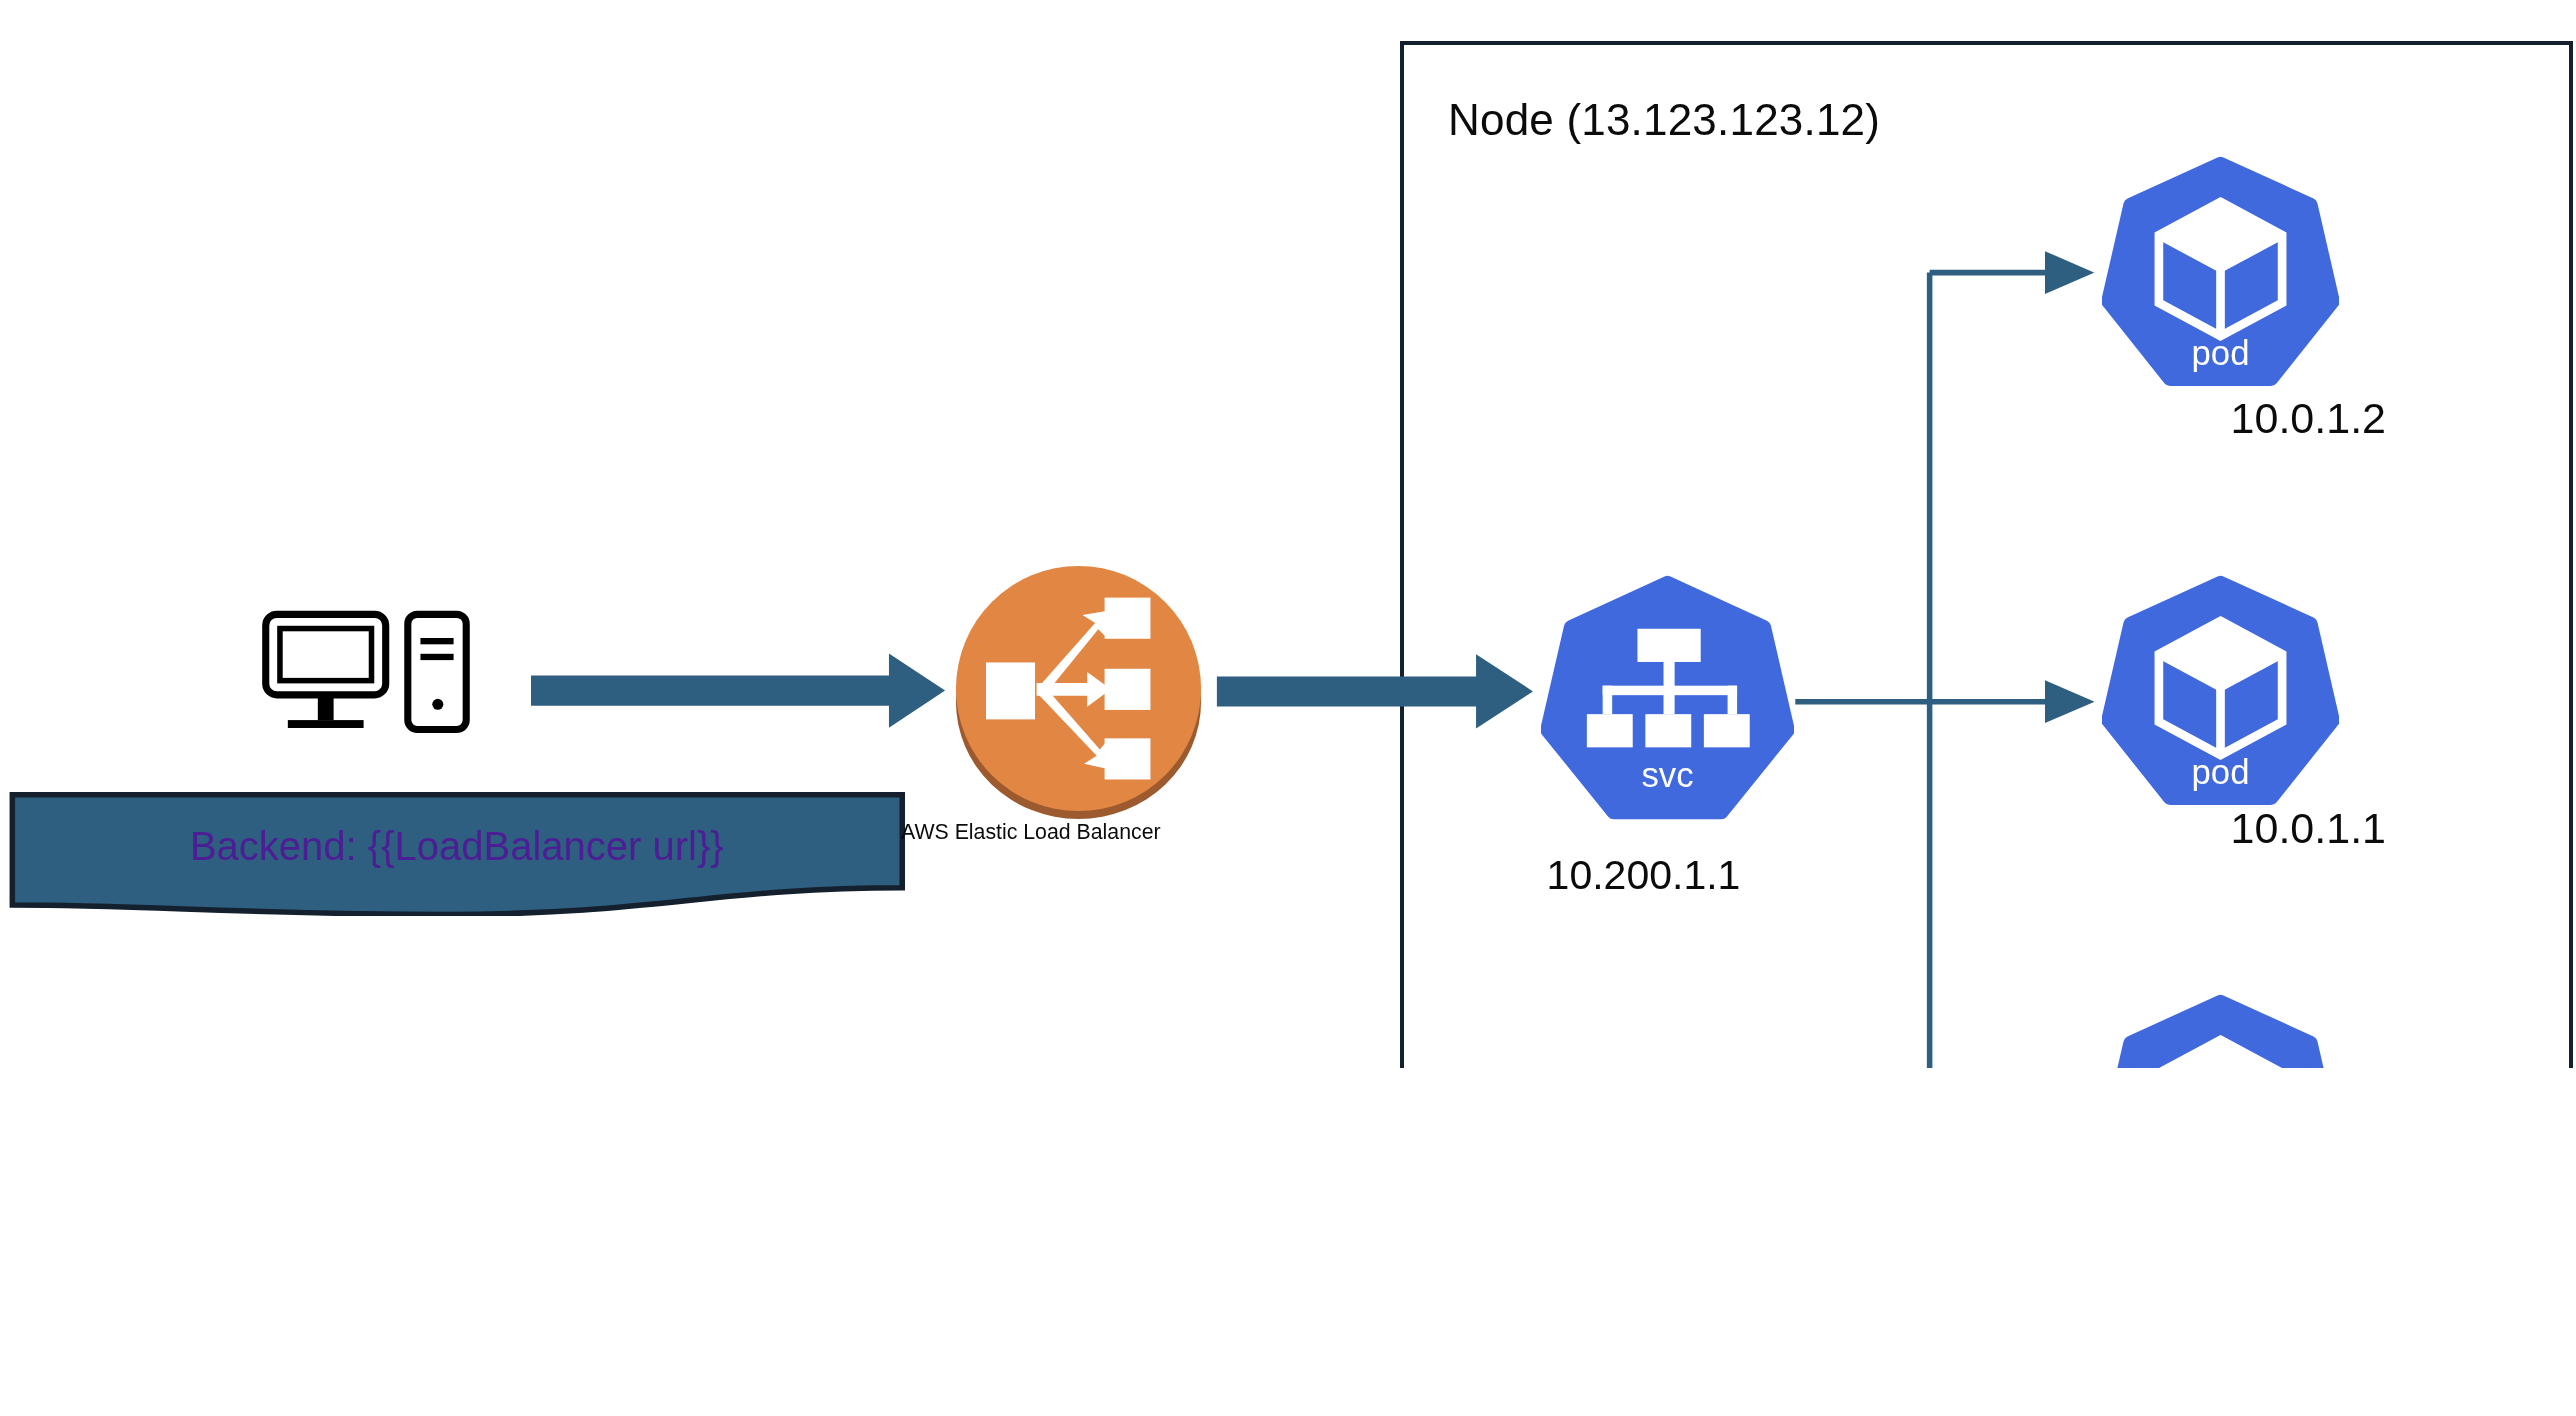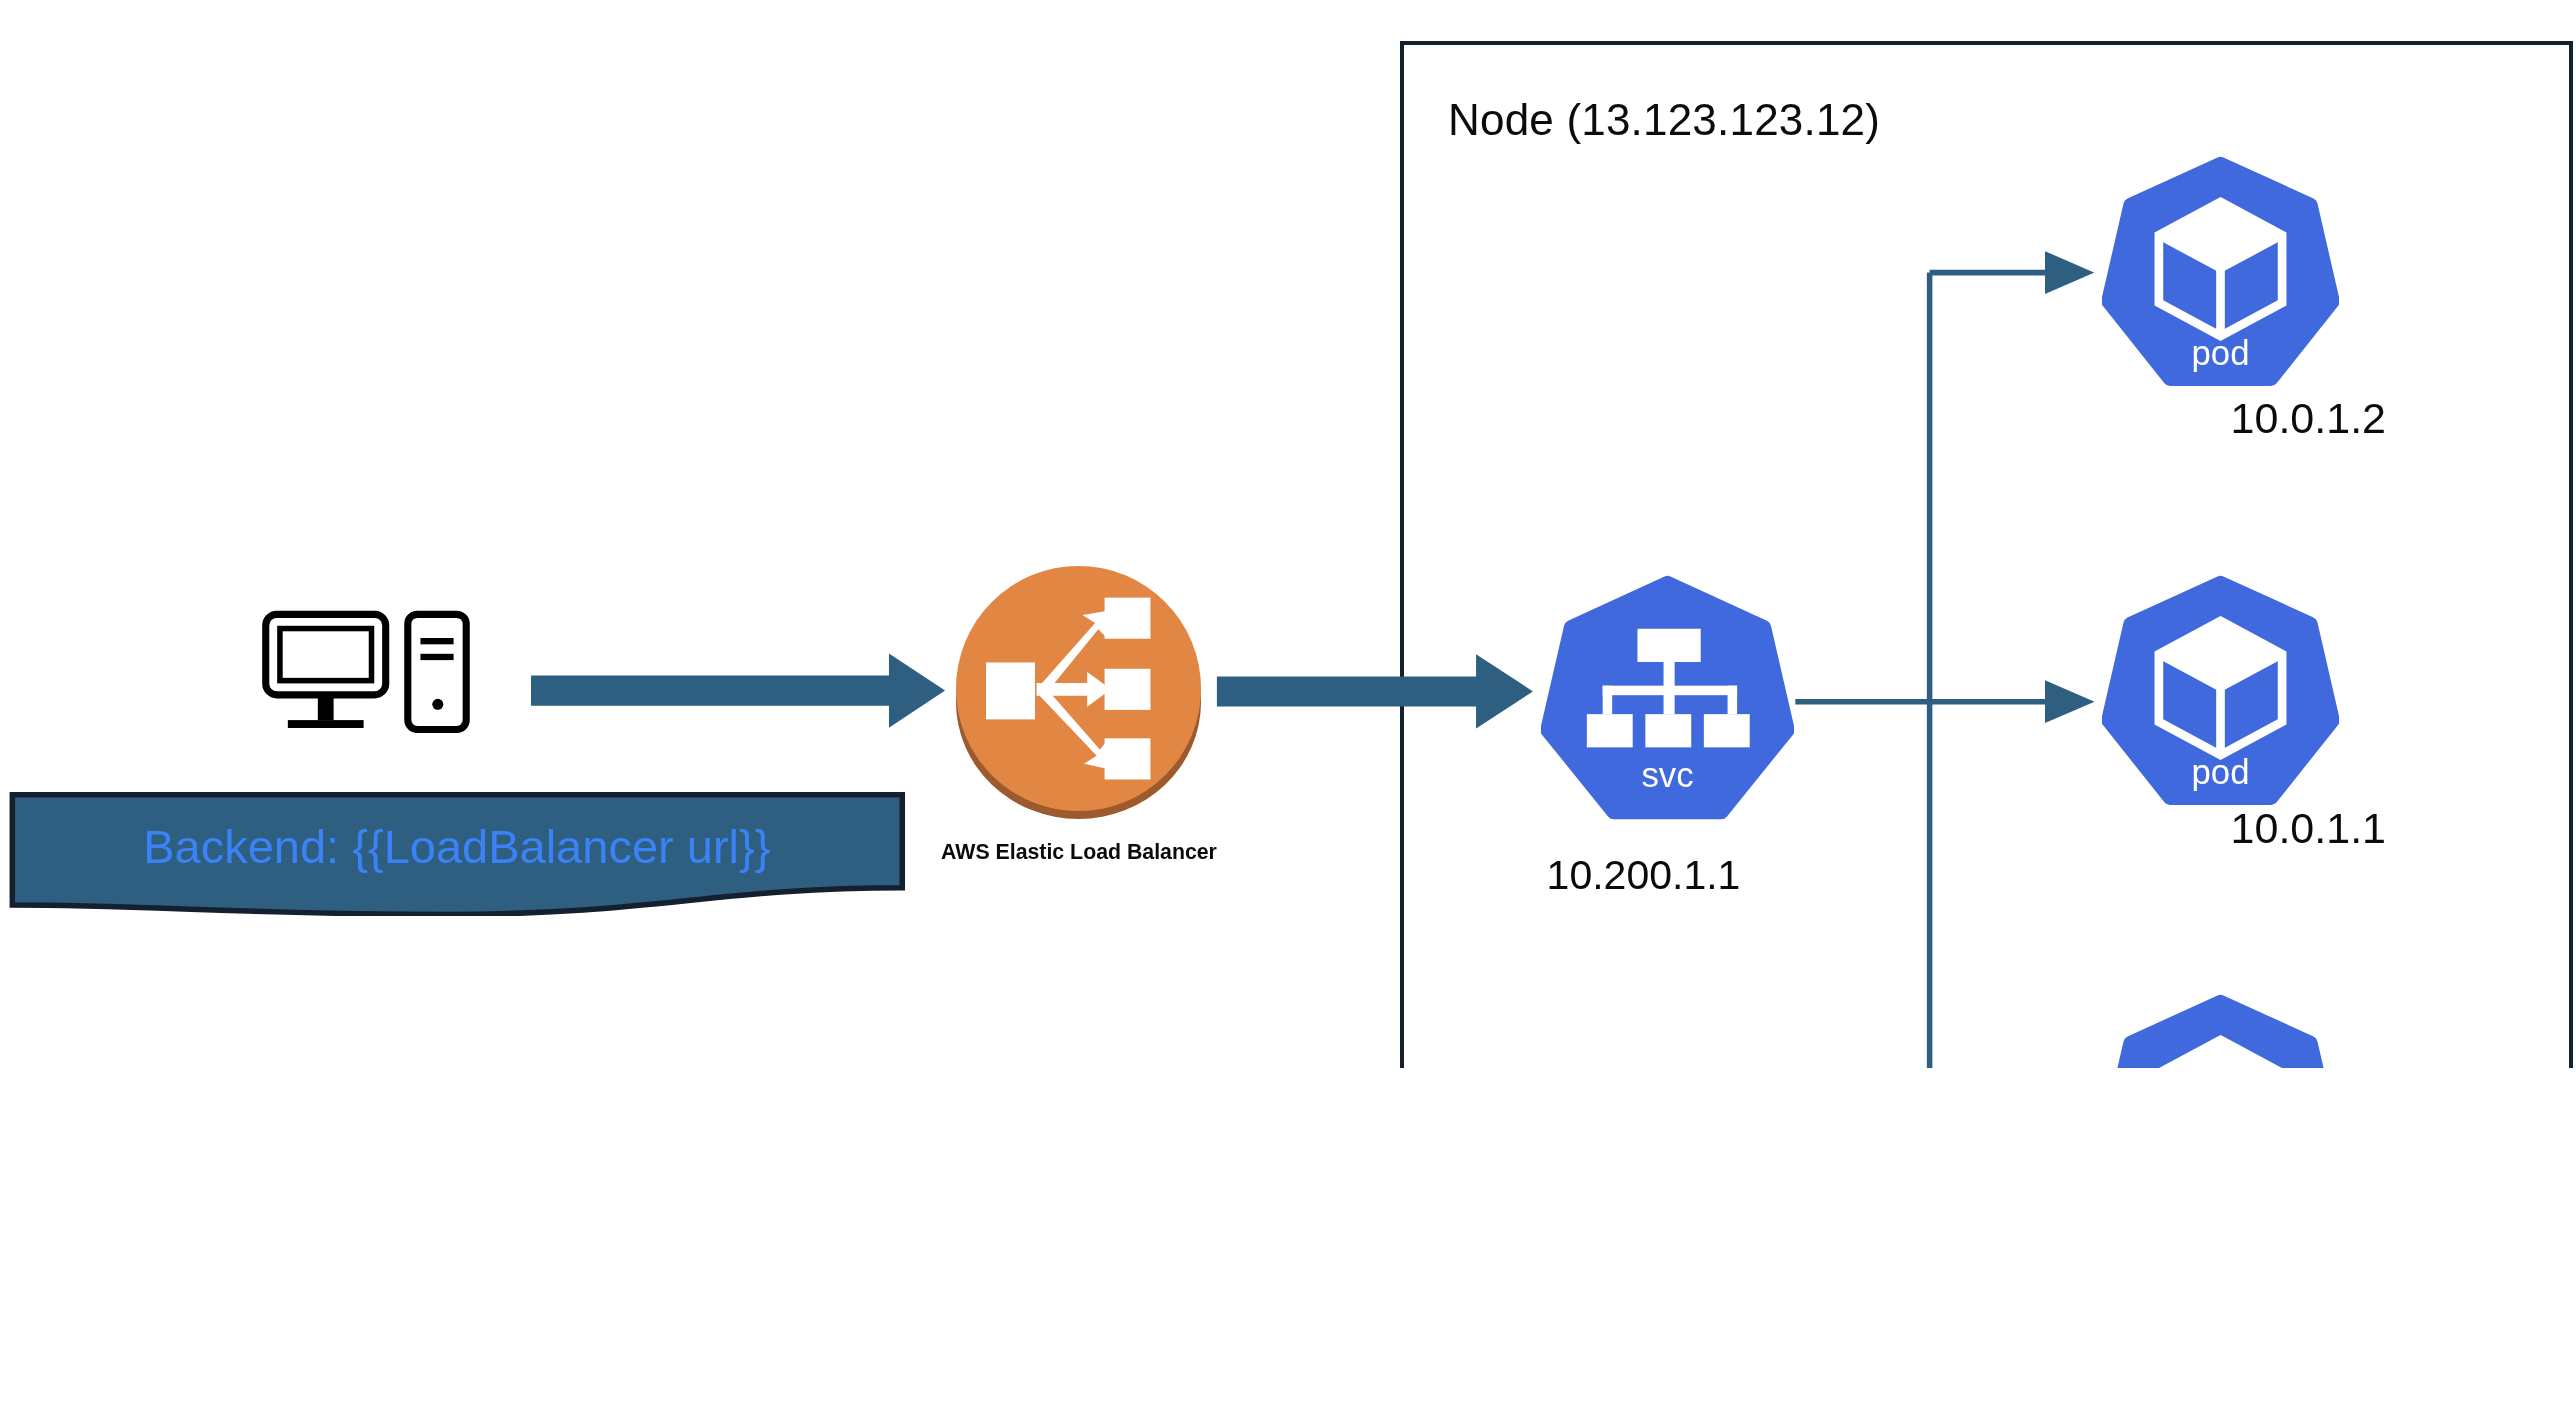--- a/index.html
+++ b/index.html
@@ -54,43 +54,42 @@
     height: 126px;
   }
   #banner-label {
     left: 6.3px;
     top: 803px;
     width: 901px;
     height: 87px;
     display: flex;
     align-items: center;
     justify-content: center;
-    color: #3b82f6;
-    font-size: 47px;
+    color: #4c1d95;
+    font-size: 40px;
     white-space: nowrap;
     pointer-events: none;
   }
 
   
   #elb-icon {
     left: 948px;
     top: 566px;
     width: 261px;
     height: 253px;
   }
   #elb-label {
     left: 901px;
     top: 820px;
     width: 356px;
-    text-align: center;
+    text-align: left;
     font-size: 21.3px;
-    font-weight: bold;
-    color: #0b0b0b;
-    white-space: nowrap;
-    margin-top: 20px;
+    font-weight: normal;
+    color: #0b0b0b;
+    white-space: nowrap;
   }
 
   
   #svc-icon {
     left: 1541px;
     top: 575px;
     width: 253px;
     height: 253px;
   }
   #svc-ip {

